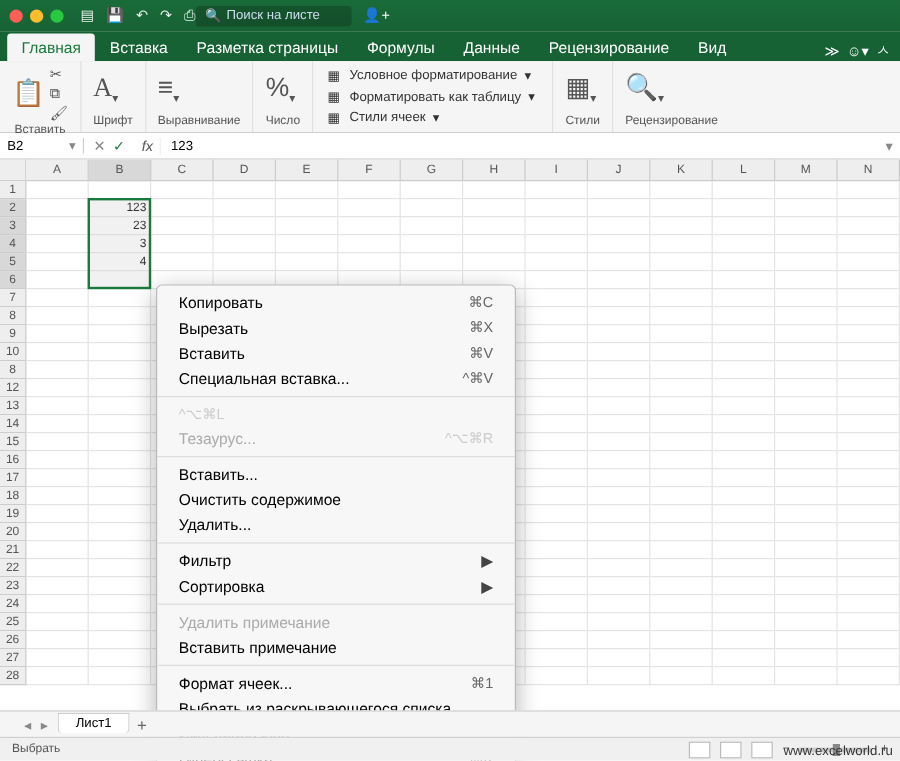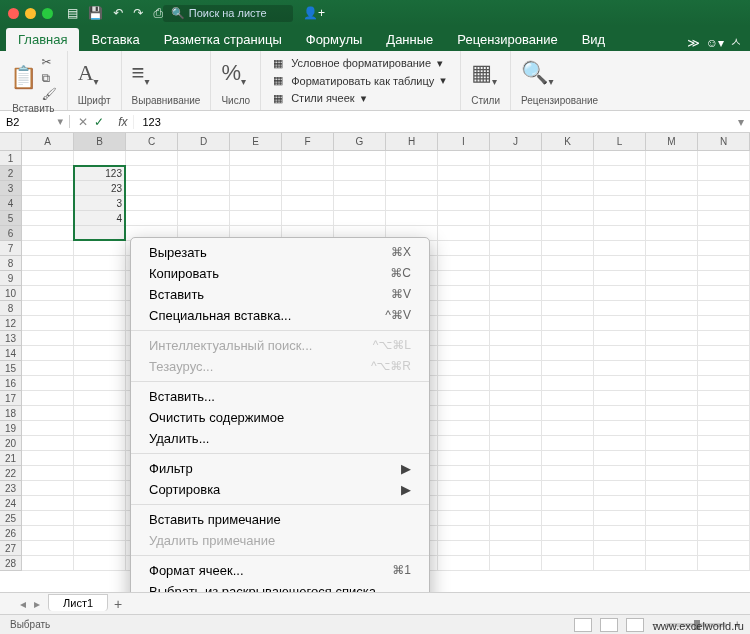--- a/index.html
+++ b/index.html
@@ -617,38 +617,37 @@
       <div class="cell" style="left: 520px; top: 405px; width: 52px; height: 15px;"></div>
       <div class="cell" style="left: 572px; top: 405px; width: 52px; height: 15px;"></div>
       <div class="cell" style="left: 624px; top: 405px; width: 52px; height: 15px;"></div>
       <div class="cell" style="left: 676px; top: 405px; width: 52px; height: 15px;"></div>
       <div class="selection" style="left: 51px; top: 14px; width: 53px; height: 76px;"></div>
     </div>
 </div>
 
 <div class="context-menu" id="context-menu" style="left: 130px; top: 237px;">
     <div class="cm-item">
+      <span>Копировать</span>
+      <span class="sc">⌘C</span>
+    </div>
+    <div class="cm-item">
       <span>Вырезать</span>
       <span class="sc">⌘X</span>
     </div>
     <div class="cm-item">
-      <span>Копировать</span>
-      <span class="sc">⌘C</span>
-    </div>
-    <div class="cm-item">
       <span>Вставить</span>
       <span class="sc">⌘V</span>
     </div>
     <div class="cm-item">
       <span>Специальная вставка...</span>
       <span class="sc">^⌘V</span>
     </div>
     <div class="cm-sep"></div>
     <div class="cm-item disabled">
-      <span>Интеллектуальный поиск...</span>
       <span class="sc">^⌥⌘L</span>
     </div>
     <div class="cm-item disabled">
       <span>Тезаурус...</span>
       <span class="sc">^⌥⌘R</span>
     </div>
     <div class="cm-sep"></div>
     <div class="cm-item">
       <span>Вставить...</span>
     </div>
@@ -661,25 +660,25 @@
     <div class="cm-sep"></div>
     <div class="cm-item">
       <span>Фильтр</span>
       <span class="cm-arrow">▶</span>
     </div>
     <div class="cm-item">
       <span>Сортировка</span>
       <span class="cm-arrow">▶</span>
     </div>
     <div class="cm-sep"></div>
-    <div class="cm-item">
-      <span>Вставить примечание</span>
-    </div>
     <div class="cm-item disabled">
       <span>Удалить примечание</span>
+    </div>
+    <div class="cm-item">
+      <span>Вставить примечание</span>
     </div>
     <div class="cm-sep"></div>
     <div class="cm-item">
       <span>Формат ячеек...</span>
       <span class="sc">⌘1</span>
     </div>
     <div class="cm-item">
       <span>Выбрать из раскрывающегося списка...</span>
     </div>
     <div class="cm-item">

